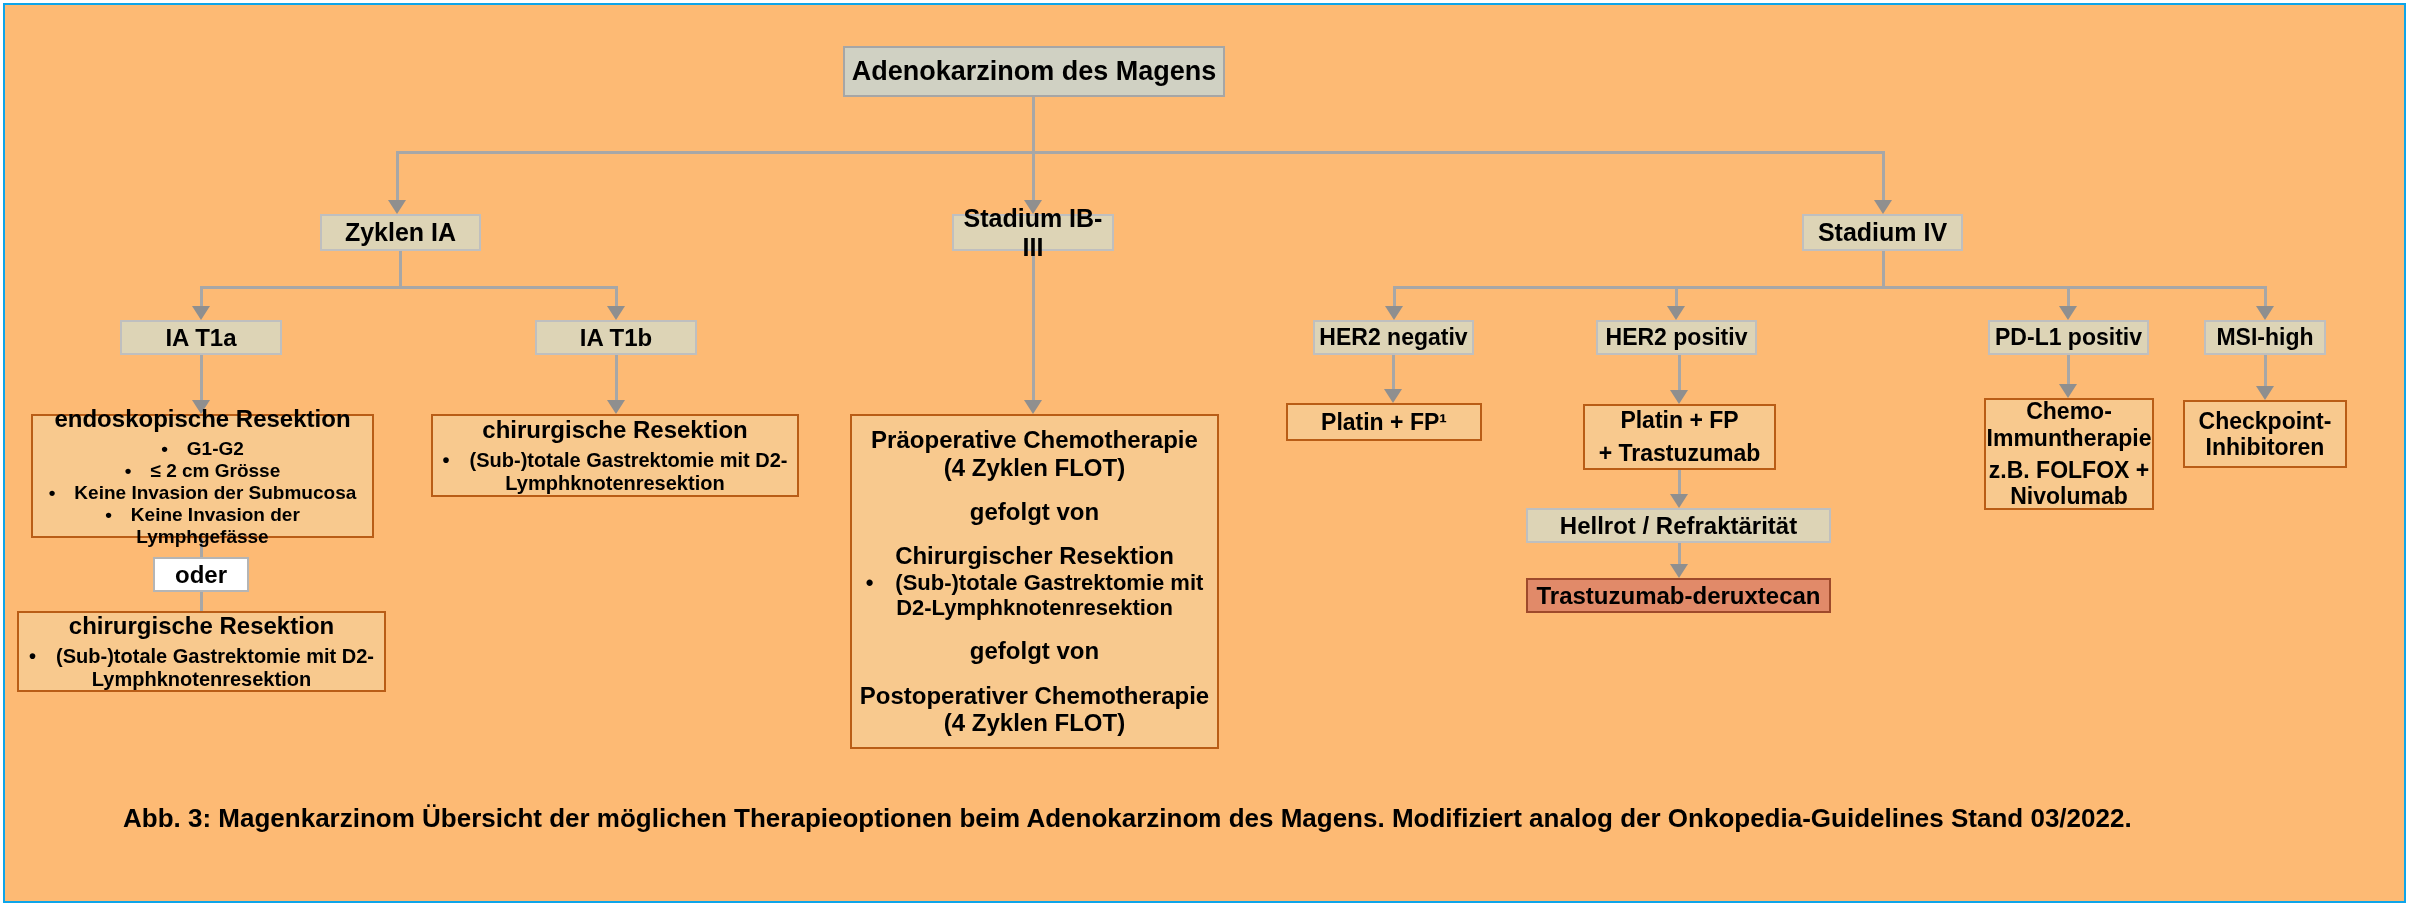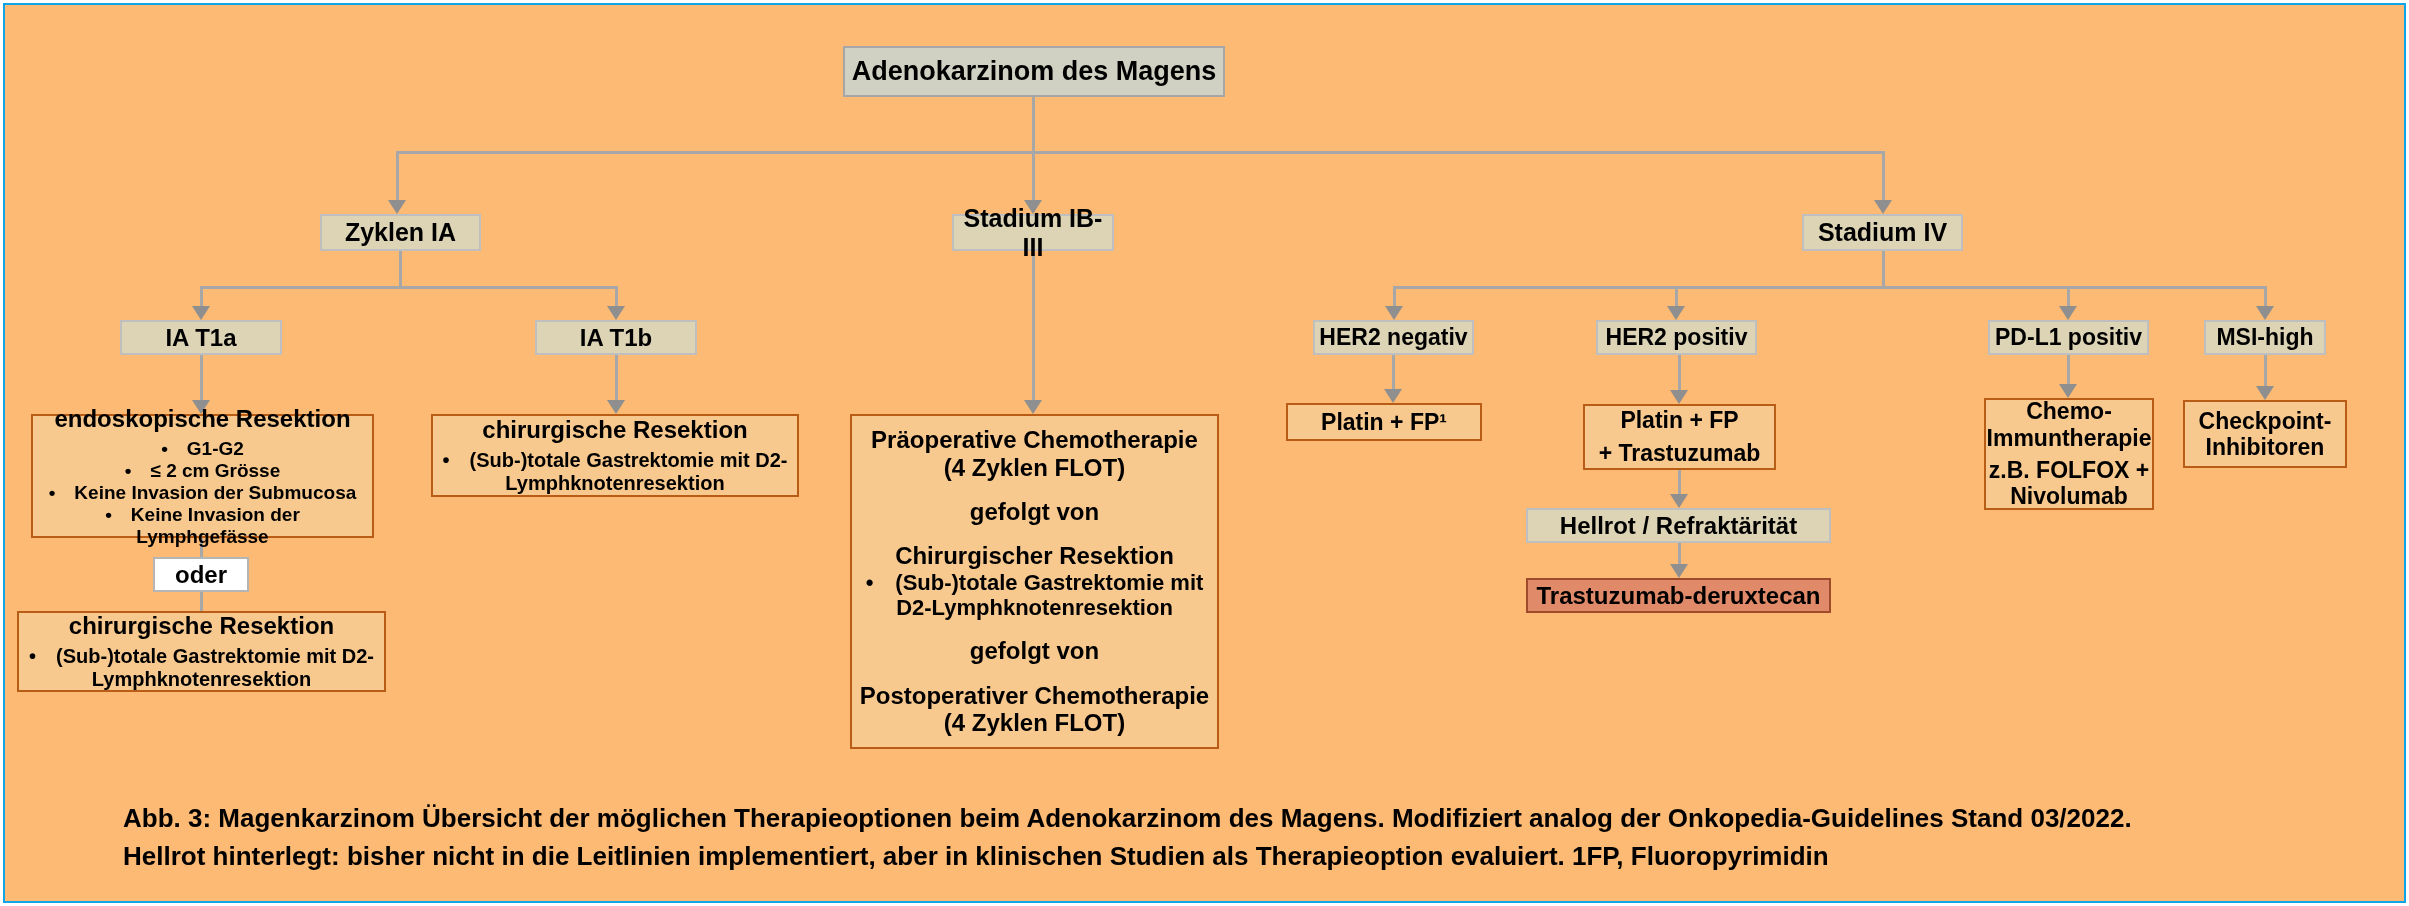--- a/index.html
+++ b/index.html
@@ -153,16 +153,15 @@
 Nivolumab</div>
   </div>
 
   <div class="node red fs24" style="left:1521px;top:573px;width:305px;height:35px">Trastuzumab-deruxtecan</div>
 
   <div class="node orange fs23 ml" style="left:2178px;top:395px;width:164px;height:68px">Checkpoint-
 Inhibitoren</div>
 
   <div class="caption">
     <div>Abb. 3: Magenkarzinom Übersicht der möglichen Therapieoptionen beim Adenokarzinom des Magens. Modifiziert analog der Onkopedia-Guidelines Stand 03/2022.</div>
-    <div>Hellrot hinterlegt: bisher nicht in die Leitlinien implementiert, aber in klinischen Studien als Therapieoption evaluiert. 1FP, Fluoropyrimidin</div>
   </div>
 
 </div>
 
 </body></html>

